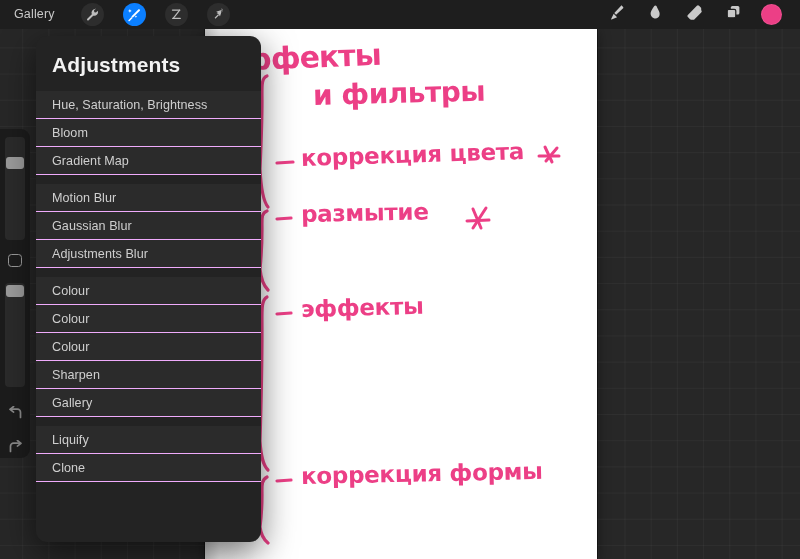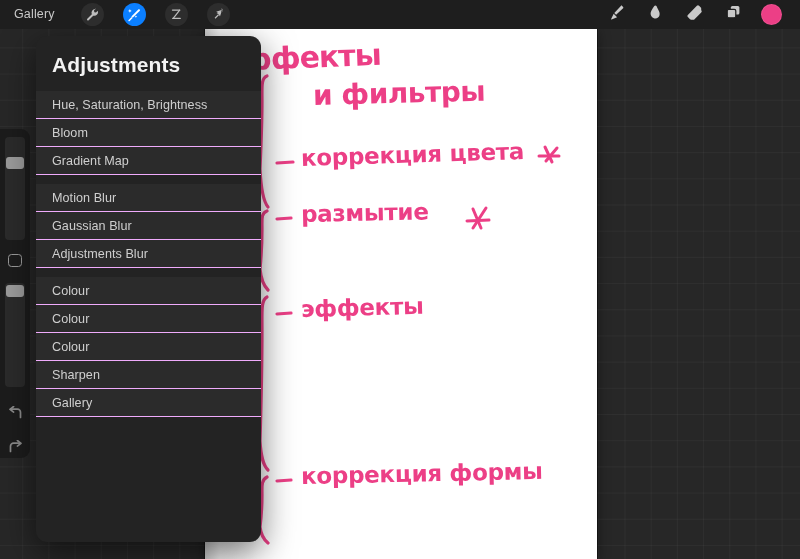--- a/index.html
+++ b/index.html
@@ -241,20 +241,22 @@
         <div class="group-gap"></div>
         <div class="menu-group">
           <div class="menu-item">Colour</div>
           <div class="menu-item">Colour</div>
           <div class="menu-item">Colour</div>
           <div class="menu-item">Sharpen</div>
           <div class="menu-item">Gallery</div>
         </div>
         <div class="group-gap"></div>
         <div class="menu-group">
+          <div class="menu-item">Liquify</div>
+          <div class="menu-item">Clone</div>
         </div>
       </div>
   </div>
 
   <div class="toolbar">
     <div class="tb-left">
       <div class="gallery-label">Gallery</div>
 
       <div class="tb-btn">
         <span>

